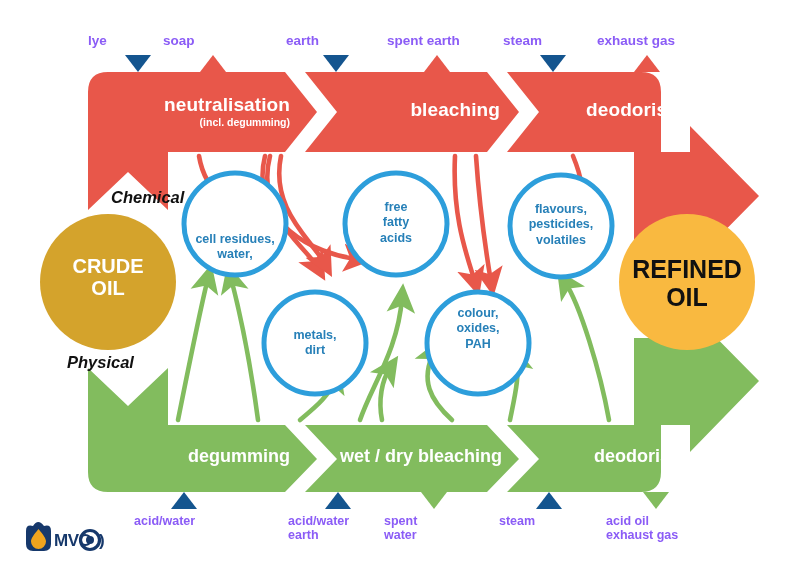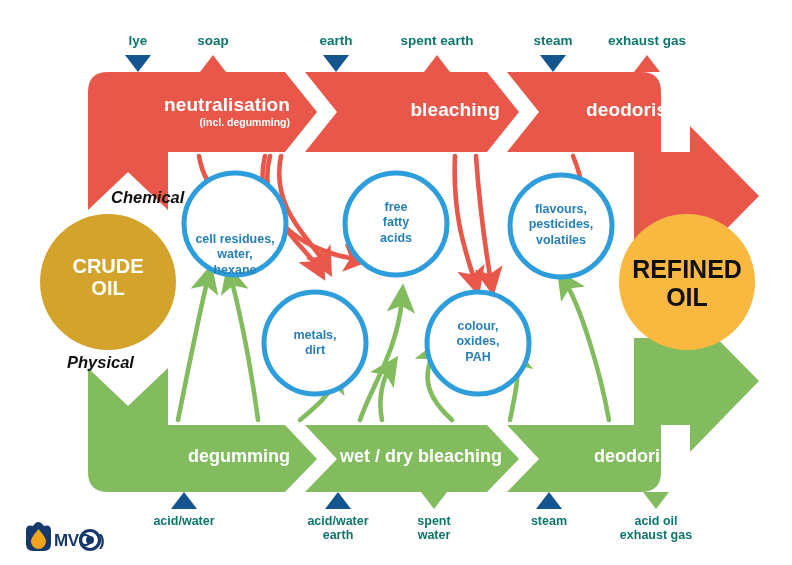--- a/index.html
+++ b/index.html
@@ -4,21 +4,21 @@
 <style>
   html,body{margin:0;padding:0;background:#ffffff;}
   body{
     width:792px;height:565px;position:relative;overflow:hidden;
     font-family:"Liberation Sans","DejaVu Sans",sans-serif;
     background:#ffffff;
   }
   #stage{position:absolute;left:0;top:0;width:792px;height:565px;}
   #svgroot{position:absolute;left:0;top:0;width:792px;height:565px;}
 
-  .lbl{position:absolute;color:#0f766e;font-weight:bold;text-align:center;
+  .lbl{position:absolute;color:#8b5cf6;font-weight:bold;
        line-height:1.12;white-space:nowrap;}
   .lbl-top{font-size:13.5px;}
   .lbl-bot{font-size:12.5px;}
 
   .band-text{position:absolute;color:#ffffff;font-weight:bold;text-align:right;
              white-space:nowrap;line-height:1.1;}
   .band-main{font-size:19px;letter-spacing:.1px;}
   .band-sub{font-size:10.5px;font-weight:bold;margin-top:1px;}
   .band-green{font-size:18px;}
 
@@ -209,37 +209,36 @@
     <div>OIL</div>
   </div>
   <div class="oil-txt refined-txt" style="left:617px;top:255px;width:140px;">
     <div>REFINED</div>
     <div>OIL</div>
   </div>
 
   <div class="bub-txt" style="left:175px;top:200px;width:120px;margin-top:32px;">
     <div>cell residues,</div>
     <div>water,</div>
-    <div>hexane</div>
   </div>
   <div class="bub-txt" style="left:336px;top:200px;width:120px;">
     <div>free</div>
     <div>fatty</div>
     <div>acids</div>
   </div>
   <div class="bub-txt" style="left:501px;top:202px;width:120px;">
     <div>flavours,</div>
     <div>pesticides,</div>
     <div>volatiles</div>
   </div>
   <div class="bub-txt" style="left:255px;top:328px;width:120px;">
     <div>metals,</div>
     <div>dirt</div>
   </div>
-  <div class="bub-txt" style="left:418px;top:319px;width:120px;">
+  <div class="bub-txt" style="left:418px;top:306px;width:120px;">
     <div>colour,</div>
     <div>oxides,</div>
     <div>PAH</div>
   </div>
 
   <div class="logo-txt" style="left:54px;top:531px;">
     <span>MVO</span>
   </div>
   <div style="position:absolute;left:99px;top:531px;font-size:17px;font-weight:bold;color:#16386B;">)</div>
 

